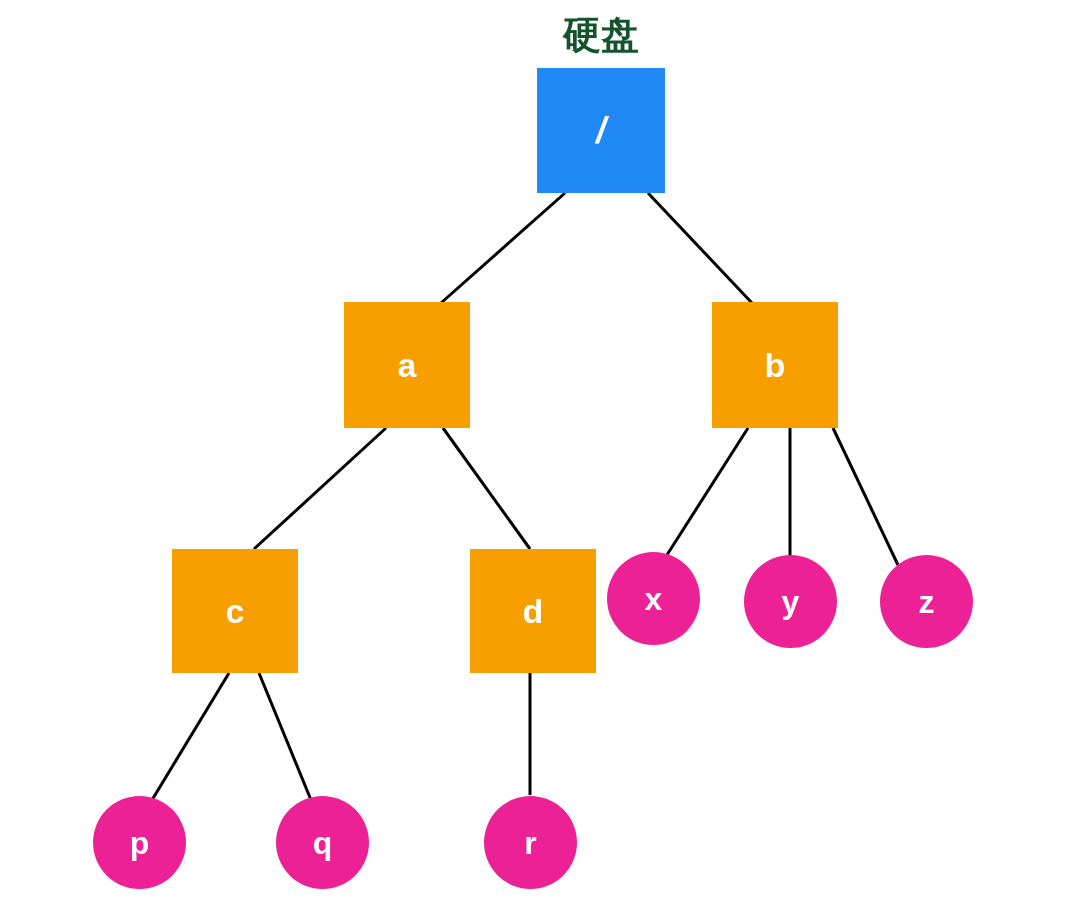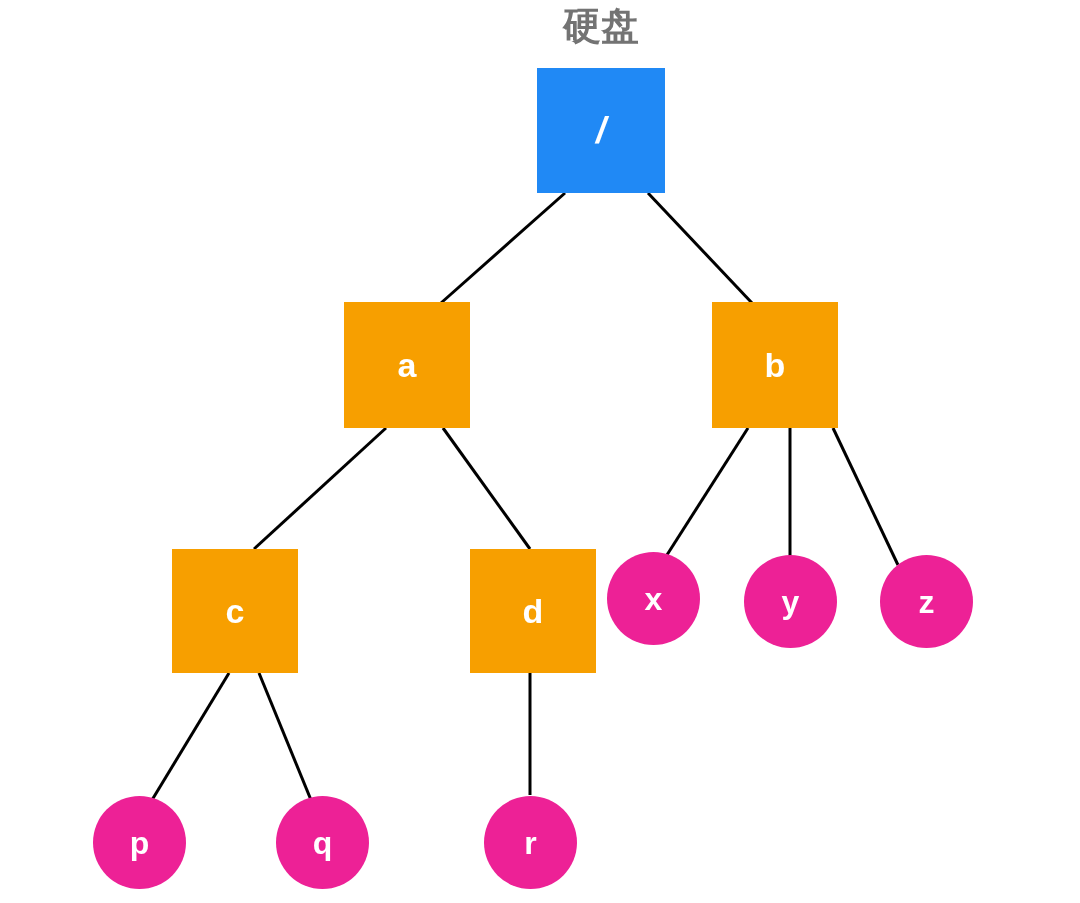--- a/index.html
+++ b/index.html
@@ -63,21 +63,21 @@
       <line x1="386" y1="428" x2="254" y2="549" stroke="#000000" stroke-width="3" stroke-linecap="butt"></line>
       <line x1="443" y1="428" x2="530" y2="549" stroke="#000000" stroke-width="3" stroke-linecap="butt"></line>
       <line x1="748" y1="428" x2="665" y2="558" stroke="#000000" stroke-width="3" stroke-linecap="butt"></line>
       <line x1="790" y1="428" x2="790" y2="557" stroke="#000000" stroke-width="3" stroke-linecap="butt"></line>
       <line x1="833" y1="428" x2="898" y2="565" stroke="#000000" stroke-width="3" stroke-linecap="butt"></line>
       <line x1="229" y1="673" x2="152" y2="800" stroke="#000000" stroke-width="3" stroke-linecap="butt"></line>
       <line x1="259" y1="673" x2="311" y2="800" stroke="#000000" stroke-width="3" stroke-linecap="butt"></line>
       <line x1="530" y1="673" x2="530" y2="795" stroke="#000000" stroke-width="3" stroke-linecap="butt"></line>
     </svg>
 
-  <div class="diagram-title" style="left: 501px; top: 7px; width: 200px; color: #737373;">硬盘</div>
+  <div class="diagram-title" style="left: 501px; top: 16px; width: 200px; color: #14532d;">硬盘</div>
 
   <div id="node-layer">
       <div class="node node-root" style="left: 537px; top: 68px; width: 128px; height: 125px; background: rgb(32, 137, 245); color: rgb(255, 255, 255);">
         <span style="font-style: italic; font-size: 36px;">/</span>
       </div>
       <div class="node node-dir" style="left: 344px; top: 302px; width: 126px; height: 126px; background: rgb(247, 159, 0); color: rgb(255, 255, 255);">
         <span>a</span>
       </div>
       <div class="node node-dir" style="left: 712px; top: 302px; width: 126px; height: 126px; background: rgb(247, 159, 0); color: rgb(255, 255, 255);">
         <span>b</span>

